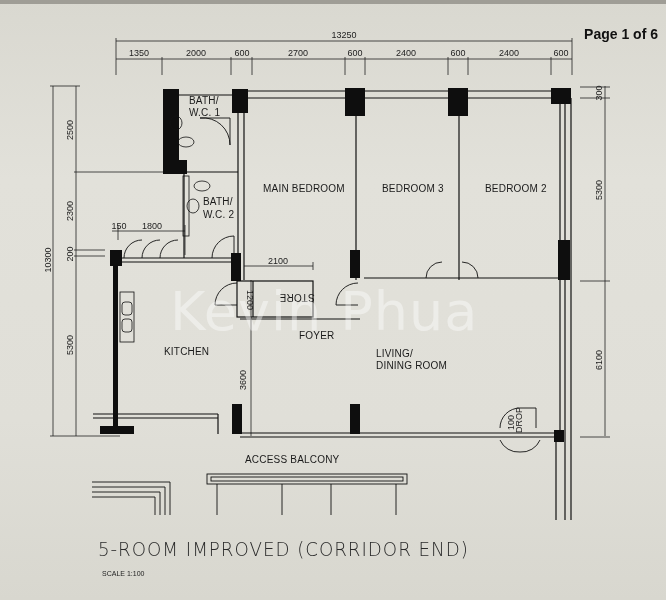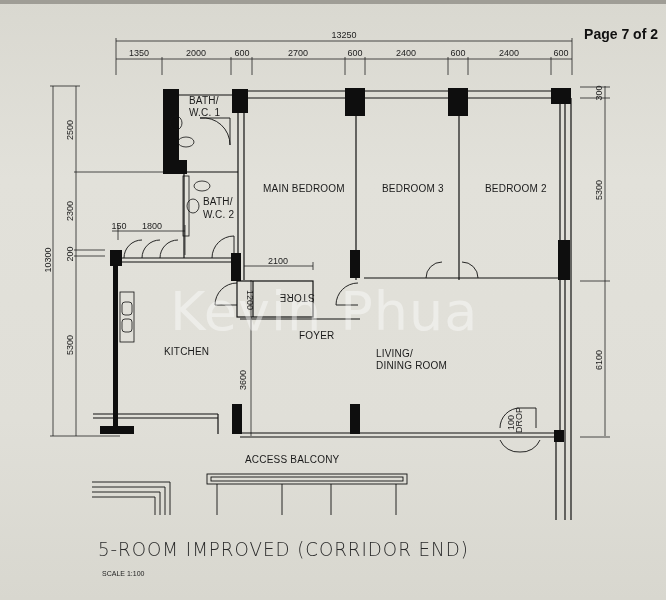--- a/index.html
+++ b/index.html
@@ -32,21 +32,21 @@
     font-family: "DejaVu Sans", sans-serif; font-size: 54px; color: rgba(255,255,255,.42); letter-spacing: 1px;
     pointer-events: none;
   }
 </style>
 </head>
 <body>
 
 <div class="paper"></div>
 <div class="top-shadow"></div>
 
-<div class="page-indicator">Page 7 of 2</div>
+<div class="page-indicator">Page 1 of 6</div>
 
 <svg class="plan" width="666" height="600" viewBox="0 0 666 600">
   <g stroke="#222" stroke-width="0.8" fill="none">
 
     <line x1="116" y1="41" x2="572" y2="41"></line>
     <line x1="116" y1="38" x2="116" y2="75"></line>
     <line x1="572" y1="38" x2="572" y2="75"></line>
 
     <line x1="116" y1="59" x2="572" y2="59"></line>
     <g>

